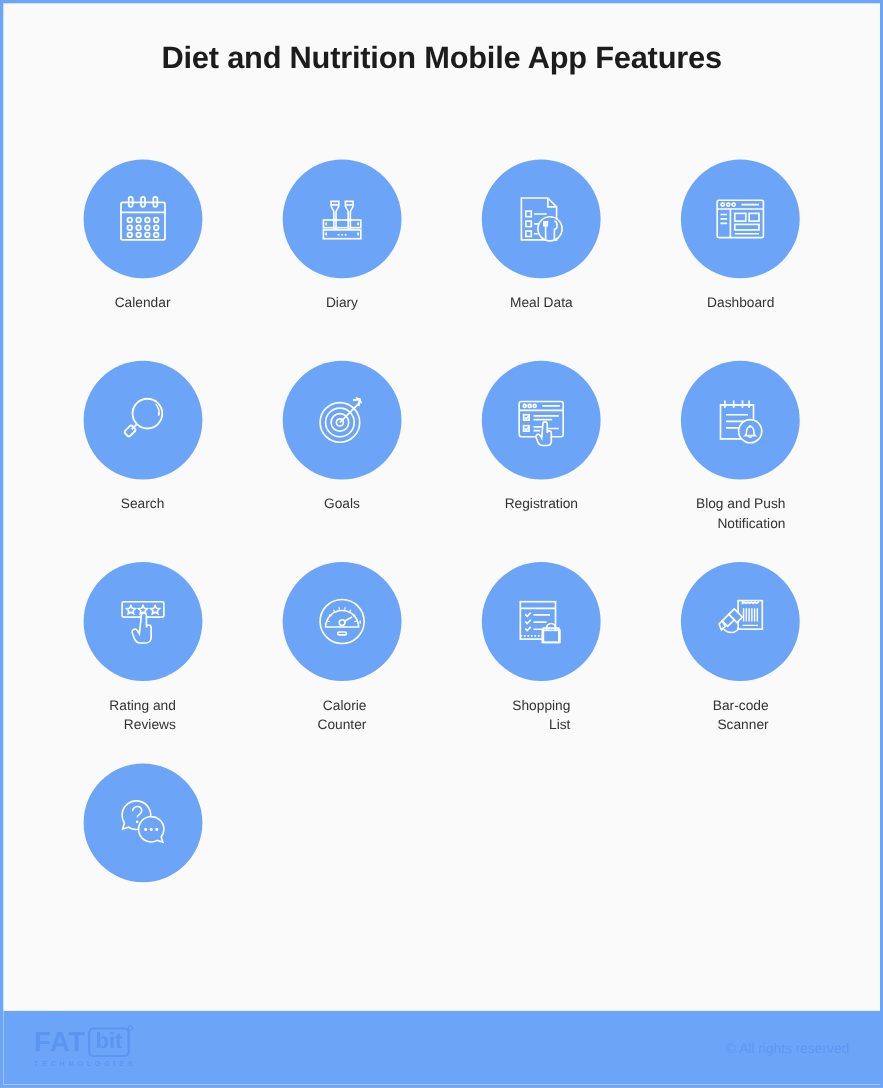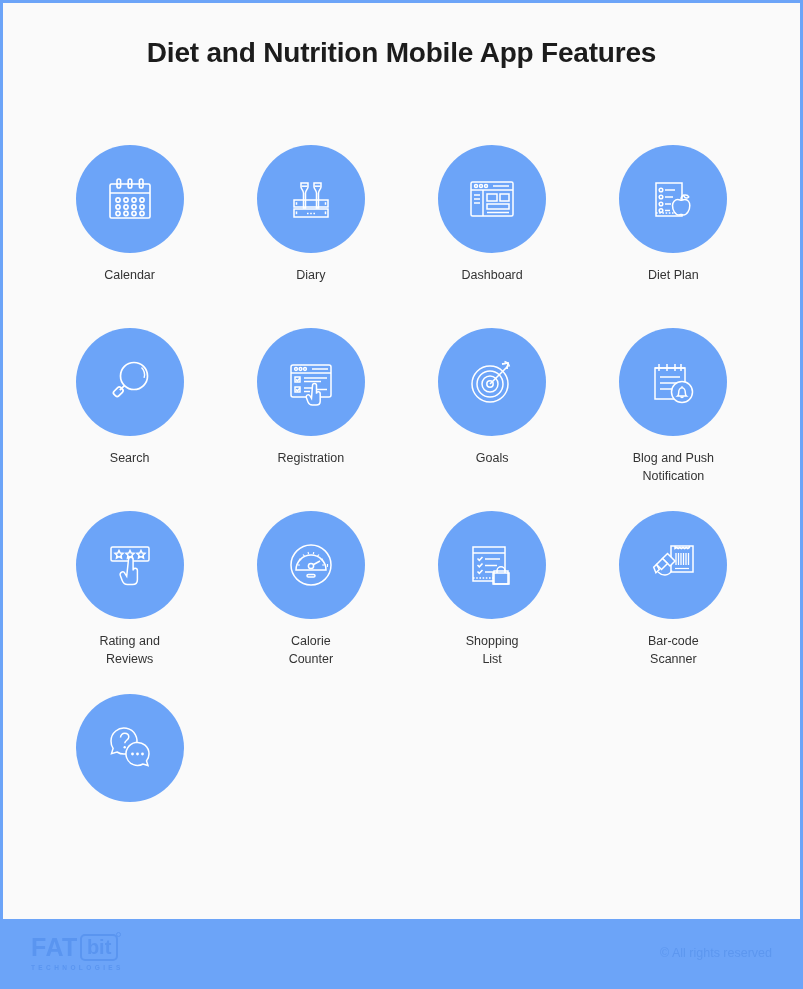--- a/index.html
+++ b/index.html
@@ -49,21 +49,21 @@
     align-items:center;
     justify-content:center;
     flex:0 0 auto;
   }
   .circle svg{display:block;}
   .label{
     margin-top:14px;
     font-size:12.5px;
     line-height:1.42;
     color:#333333;
-    text-align:center;
+    text-align:right;
     white-space:pre-line;
   }
   .footer{
     position:absolute;
     left:0;bottom:0;
     width:797px;height:67px;
     background:#6ca4f8;
     display:flex;
     align-items:center;
     justify-content:space-between;
@@ -161,20 +161,38 @@
           <line x1="13.5" y1="31.2" x2="13.5" y2="33.8"></line>
           <line x1="42.5" y1="31.2" x2="42.5" y2="33.8"></line>
           <line x1="13.5" y1="40.4" x2="13.5" y2="43.2"></line>
           <line x1="42.5" y1="40.4" x2="42.5" y2="43.2"></line>
           <line x1="24" y1="42.4" x2="32" y2="42.4" stroke-dasharray="1.6 1.6"></line>
         </svg>
       </div>
       <div class="label">Diary</div>
     </div>
 
+    <div class="cell">
+      <div class="circle">
+        <svg width="56" height="56" viewBox="0 0 56 56" fill="none" stroke="#ffffff" stroke-width="1.5">
+          <path d="M10 9h24l8 8v30H10z"></path>
+          <path d="M34 9v8h8"></path>
+          <rect x="14" y="21" width="5" height="5"></rect>
+            <line x1="21.5" y1="23.5" x2="33" y2="23.5"></line>
+          <rect x="14" y="30" width="5" height="5"></rect>
+            <line x1="21.5" y1="32.5" x2="28" y2="32.5"></line>
+          <rect x="14" y="39" width="5" height="5"></rect>
+            <line x1="21.5" y1="41.5" x2="26" y2="41.5"></line>
+          <circle cx="36" cy="37" r="11" fill="#6ca4f8"></circle>
+          <path d="M32 30v7m0 0v10m-1.6-17v5m3.2-5v5"></path>
+          <path d="M40 30c1.6 0 2.4 1.6 2.4 4s-1.2 3.4-2.4 3.4V47"></path>
+        </svg>
+      </div>
+      <div class="label">Meal Data</div>
+    </div>
 
     <div class="cell">
       <div class="circle">
         <svg width="56" height="56" viewBox="0 0 56 56" fill="none" stroke="#ffffff" stroke-width="1.5">
           <rect x="7" y="11" width="42" height="34" rx="1.5"></rect>
           <line x1="7" y1="19" x2="49" y2="19"></line>
           <circle cx="12" cy="15" r="1.5"></circle>
             <circle cx="17" cy="15" r="1.5"></circle>
             <circle cx="22" cy="15" r="1.5"></circle>
           <line x1="29" y1="15" x2="45" y2="15"></line>
@@ -184,51 +202,47 @@
           <line x1="10" y1="32" x2="16" y2="32"></line>
           <rect x="23" y="23" width="10" height="7"></rect>
           <rect x="36" y="23" width="9" height="7"></rect>
           <rect x="23" y="33" width="22" height="5"></rect>
           <line x1="23" y1="41.5" x2="45" y2="41.5"></line>
         </svg>
       </div>
       <div class="label">Dashboard</div>
     </div>
 
-    <div class="cell">
-      <div class="circle">
-        <svg width="56" height="56" viewBox="0 0 56 56" fill="none" stroke="#ffffff" stroke-width="1.5">
-          <path d="M11 12h26v33H11z"></path>
-          <line x1="11" y1="42" x2="37" y2="42" stroke-dasharray="1.6 1.6"></line>
-          <circle cx="16" cy="19" r="1.8"></circle>
-            <line x1="20" y1="19" x2="30" y2="19"></line>
-          <circle cx="16" cy="26" r="1.8"></circle>
-            <line x1="20" y1="26" x2="28" y2="26"></line>
-          <circle cx="16" cy="33" r="1.8"></circle>
-            <line x1="20" y1="33" x2="26" y2="33"></line>
-          <circle cx="16" cy="39.5" r="1.8"></circle>
-            <line x1="20" y1="39.5" x2="25" y2="39.5"></line>
-          <path d="M34 44c-4 0-6.5-5-6.5-9.5 0-3.6 2.6-6 5.3-6 1.6 0 2.6.8 3.5.8s1.9-.9 3.7-.8c2.6.1 4.8 2.4 4.8 6 0 4.5-2.6 9.5-6.4 9.5-1.2 0-1.9-.6-2.2-.6s-1 .6-2.2.6z" fill="#6ca4f8"></path>
-          <path d="M36 28.5c0-2.2 1.6-4 3.4-4.3"></path>
-          <path d="M38.5 24.3c2.6-.6 4.6.4 5.2 1.6-1.4 1.6-3.6 2-5.2-1.6z" fill="#6ca4f8"></path>
-        </svg>
-      </div>
-      <div class="label">Diet Plan</div>
-    </div>
 
     <div class="cell">
       <div class="circle">
         <svg width="56" height="56" viewBox="0 0 56 56" fill="none" stroke="#ffffff" stroke-width="1.7">
           <circle cx="32" cy="22" r="13.5"></circle>
           <path d="M39.5 13.5a10.5 10.5 0 0 1 2.6 10.4" stroke-width="1.4"></path>
           <path d="M22.4 31.6l-4.6 4.6"></path>
           <rect x="11.5" y="34.5" width="9.5" height="6.6" rx="2.2" transform="rotate(-45 16.2 37.8)"></rect>
         </svg>
       </div>
       <div class="label">Search</div>
+    </div>
+
+    <div class="cell">
+      <div class="circle">
+        <svg width="56" height="56" viewBox="0 0 56 56" fill="none" stroke="#ffffff" stroke-width="1.5">
+          <circle cx="26" cy="30" r="18"></circle>
+          <circle cx="26" cy="30" r="13"></circle>
+          <circle cx="26" cy="30" r="8"></circle>
+          <circle cx="26" cy="30" r="3.2"></circle>
+          <path d="M26 30L44 12" stroke-width="1.6"></path>
+          <path d="M38 10l6-1 -1 6" stroke-width="1.5"></path>
+          <path d="M44 9l-6 1m6-1l-1 6" stroke-width="1.5"></path>
+          <path d="M40.5 7.5l3.5 1.5 1.5 3.5" stroke-width="1.5"></path>
+        </svg>
+      </div>
+      <div class="label">Goals</div>
     </div>
 
     <div class="cell">
       <div class="circle">
         <svg width="56" height="56" viewBox="0 0 56 56" fill="none" stroke="#ffffff" stroke-width="1.5">
           <rect x="8" y="11" width="40" height="32" rx="2"></rect>
           <line x1="8" y1="19" x2="48" y2="19"></line>
           <circle cx="13" cy="15" r="1.4"></circle>
             <circle cx="17.5" cy="15" r="1.4"></circle>
             <circle cx="22" cy="15" r="1.4"></circle>
@@ -244,36 +258,20 @@
           <line x1="34" y1="35.5" x2="44" y2="35.5"></line>
           <path d="M29.5 31.5c0-1.1.9-2 2-2s2 .9 2 2v8.2c0-1 .6-2 1.8-2s1.9.9 1.9 2v7.5c0 2.3-1.6 3.8-4 3.8h-4c-2.4 0-3.5-1.2-4.2-3l-1.6-4.2c-.5-1.3.1-2.5 1.3-2.9 1-.3 1.9.2 2.4 1.1l1.4 2.4z" fill="#6ca4f8"></path>
         </svg>
       </div>
       <div class="label">Registration</div>
     </div>
 
     <div class="cell">
       <div class="circle">
         <svg width="56" height="56" viewBox="0 0 56 56" fill="none" stroke="#ffffff" stroke-width="1.5">
-          <circle cx="26" cy="30" r="18"></circle>
-          <circle cx="26" cy="30" r="13"></circle>
-          <circle cx="26" cy="30" r="8"></circle>
-          <circle cx="26" cy="30" r="3.2"></circle>
-          <path d="M26 30L44 12" stroke-width="1.6"></path>
-          <path d="M38 10l6-1 -1 6" stroke-width="1.5"></path>
-          <path d="M44 9l-6 1m6-1l-1 6" stroke-width="1.5"></path>
-          <path d="M40.5 7.5l3.5 1.5 1.5 3.5" stroke-width="1.5"></path>
-        </svg>
-      </div>
-      <div class="label">Goals</div>
-    </div>
-
-    <div class="cell">
-      <div class="circle">
-        <svg width="56" height="56" viewBox="0 0 56 56" fill="none" stroke="#ffffff" stroke-width="1.5">
           <path d="M10 14h30v31H10z"></path>
           <line x1="14" y1="10" x2="14" y2="17"></line>
           <line x1="22" y1="10" x2="22" y2="17"></line>
           <line x1="30" y1="10" x2="30" y2="17"></line>
           <line x1="36" y1="10" x2="36" y2="17"></line>
           <line x1="10" y1="14" x2="40" y2="14"></line>
           <line x1="15" y1="23" x2="35" y2="23"></line>
           <line x1="15" y1="29" x2="35" y2="29"></line>
           <line x1="15" y1="35" x2="28" y2="35"></line>
           <circle cx="37" cy="38" r="10.5" fill="#6ca4f8"></circle>

